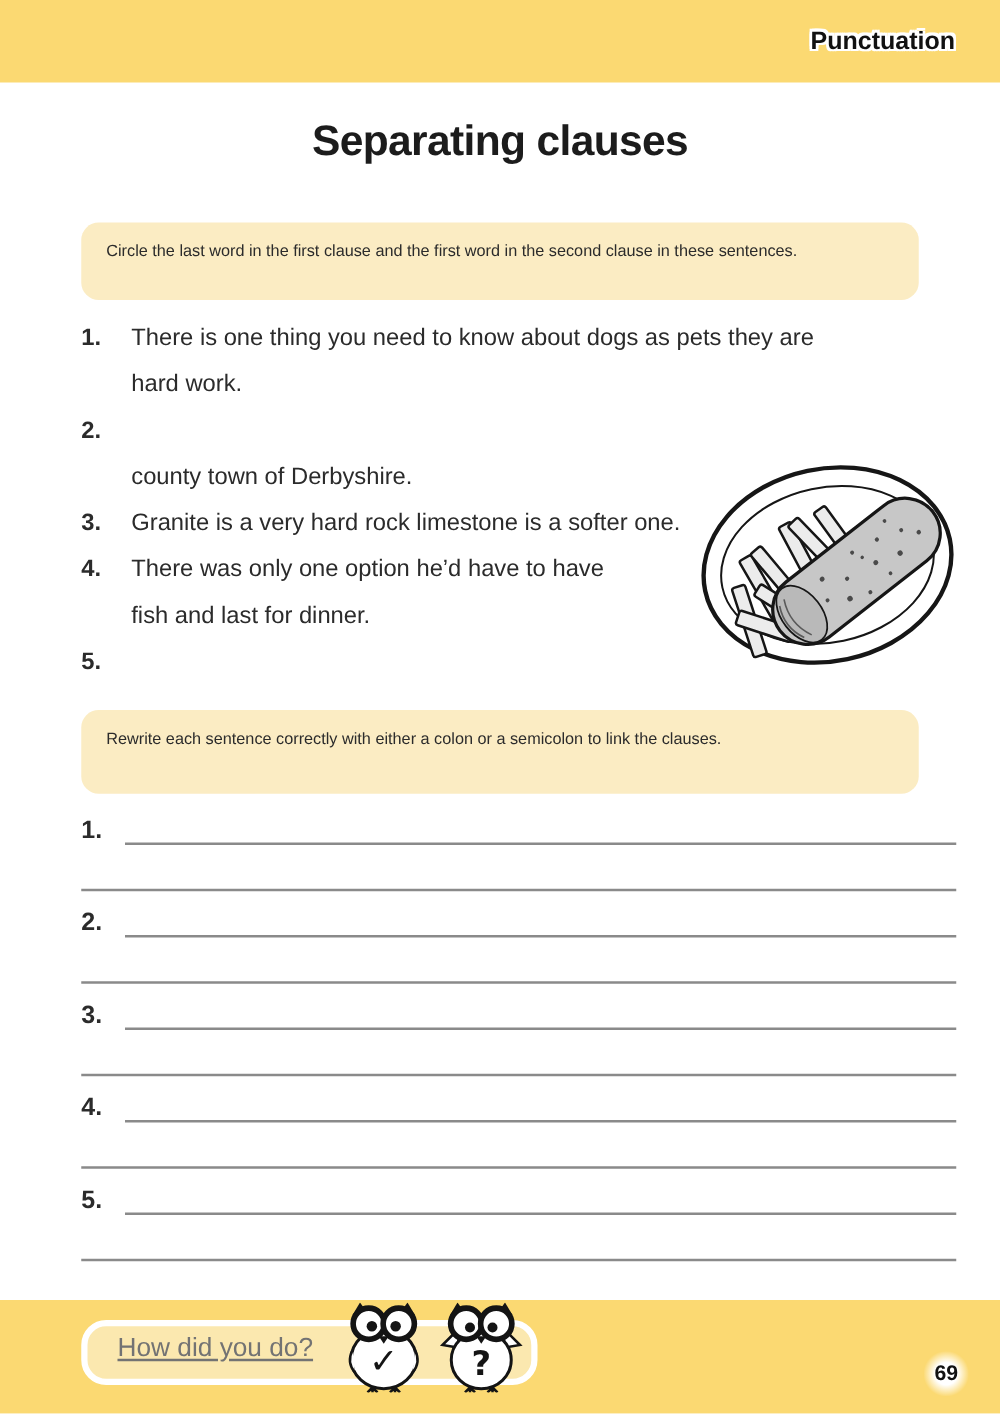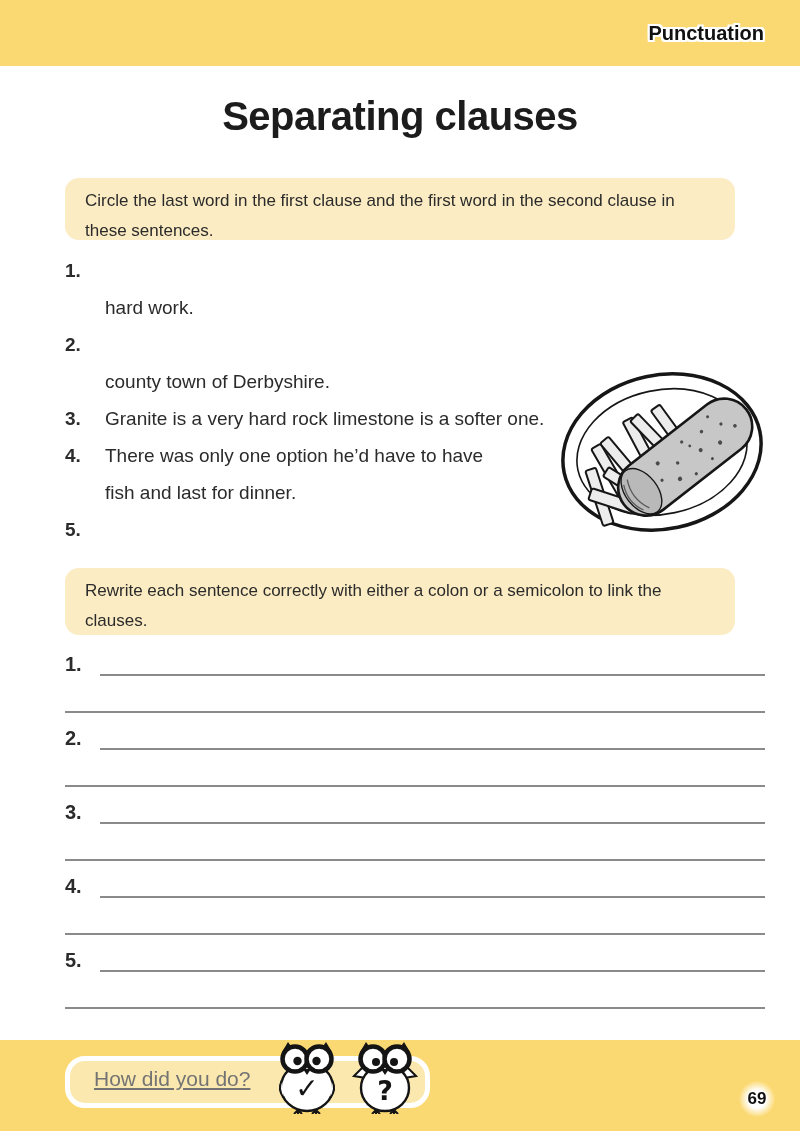--- a/index.html
+++ b/index.html
@@ -14,26 +14,26 @@
   
   .badge{
     position:absolute;top:22px;right:36px;font-size:20px;font-weight:800;
     color:#111;letter-spacing:0px;
     text-shadow:-2px -2px 0 #fff,2px -2px 0 #fff,-2px 2px 0 #fff,2px 2px 0 #fff,
                 0 -2px 0 #fff,0 2px 0 #fff,-2px 0 0 #fff,2px 0 0 #fff;
   }
   
   .title{
     position:absolute;top:94px;left:0;width:800px;text-align:center;
-    font-size:40px;font-weight:700;letter-spacing:-0.5px;color:#1c1c1c;
+    font-size:34px;font-weight:700;letter-spacing:-0.5px;color:#1c1c1c;
   }
   
   .ibox{
     position:absolute;left:65px;width:670px;background:#fbecc3;border-radius:14px;
-    font-size:17px;line-height:30px;padding:8px 20px;box-sizing:border-box;color:#2b2b2b;
+    font-size:13px;line-height:30px;padding:8px 20px;box-sizing:border-box;color:#2b2b2b;
   }
   .ibox1{top:178px;height:62px;}
   .ibox2{top:568px;height:67px;}
   
   .exlist{position:absolute;left:65px;top:260px;width:700px;}
   .exrow{display:flex;height:37px;align-items:flex-start;}
   .exnum{width:40px;font-weight:700;font-size:19px;flex:0 0 40px;}
   .extext{font-size:19px;white-space:nowrap;}
   
   .plate-illo{position:absolute;left:556px;top:350px;}
@@ -64,20 +64,21 @@
   <div class="band band-top"></div>
   <div class="badge">Punctuation</div>
 
   <div class="title">Separating clauses</div>
 
   <div class="ibox ibox1">Circle the last word in the first clause and the first word in the second clause in these sentences.</div>
 
   <div class="exlist">
     <div class="exrow">
       <span class="exnum">1.</span>
+      <span class="extext">There is one thing you need to know about dogs as pets they are</span>
     </div>
     <div class="exrow">
       <span class="exnum"></span>
       <span class="extext">hard work.</span>
     </div>
     <div class="exrow">
       <span class="exnum">2.</span>
     </div>
     <div class="exrow">
       <span class="exnum"></span>

